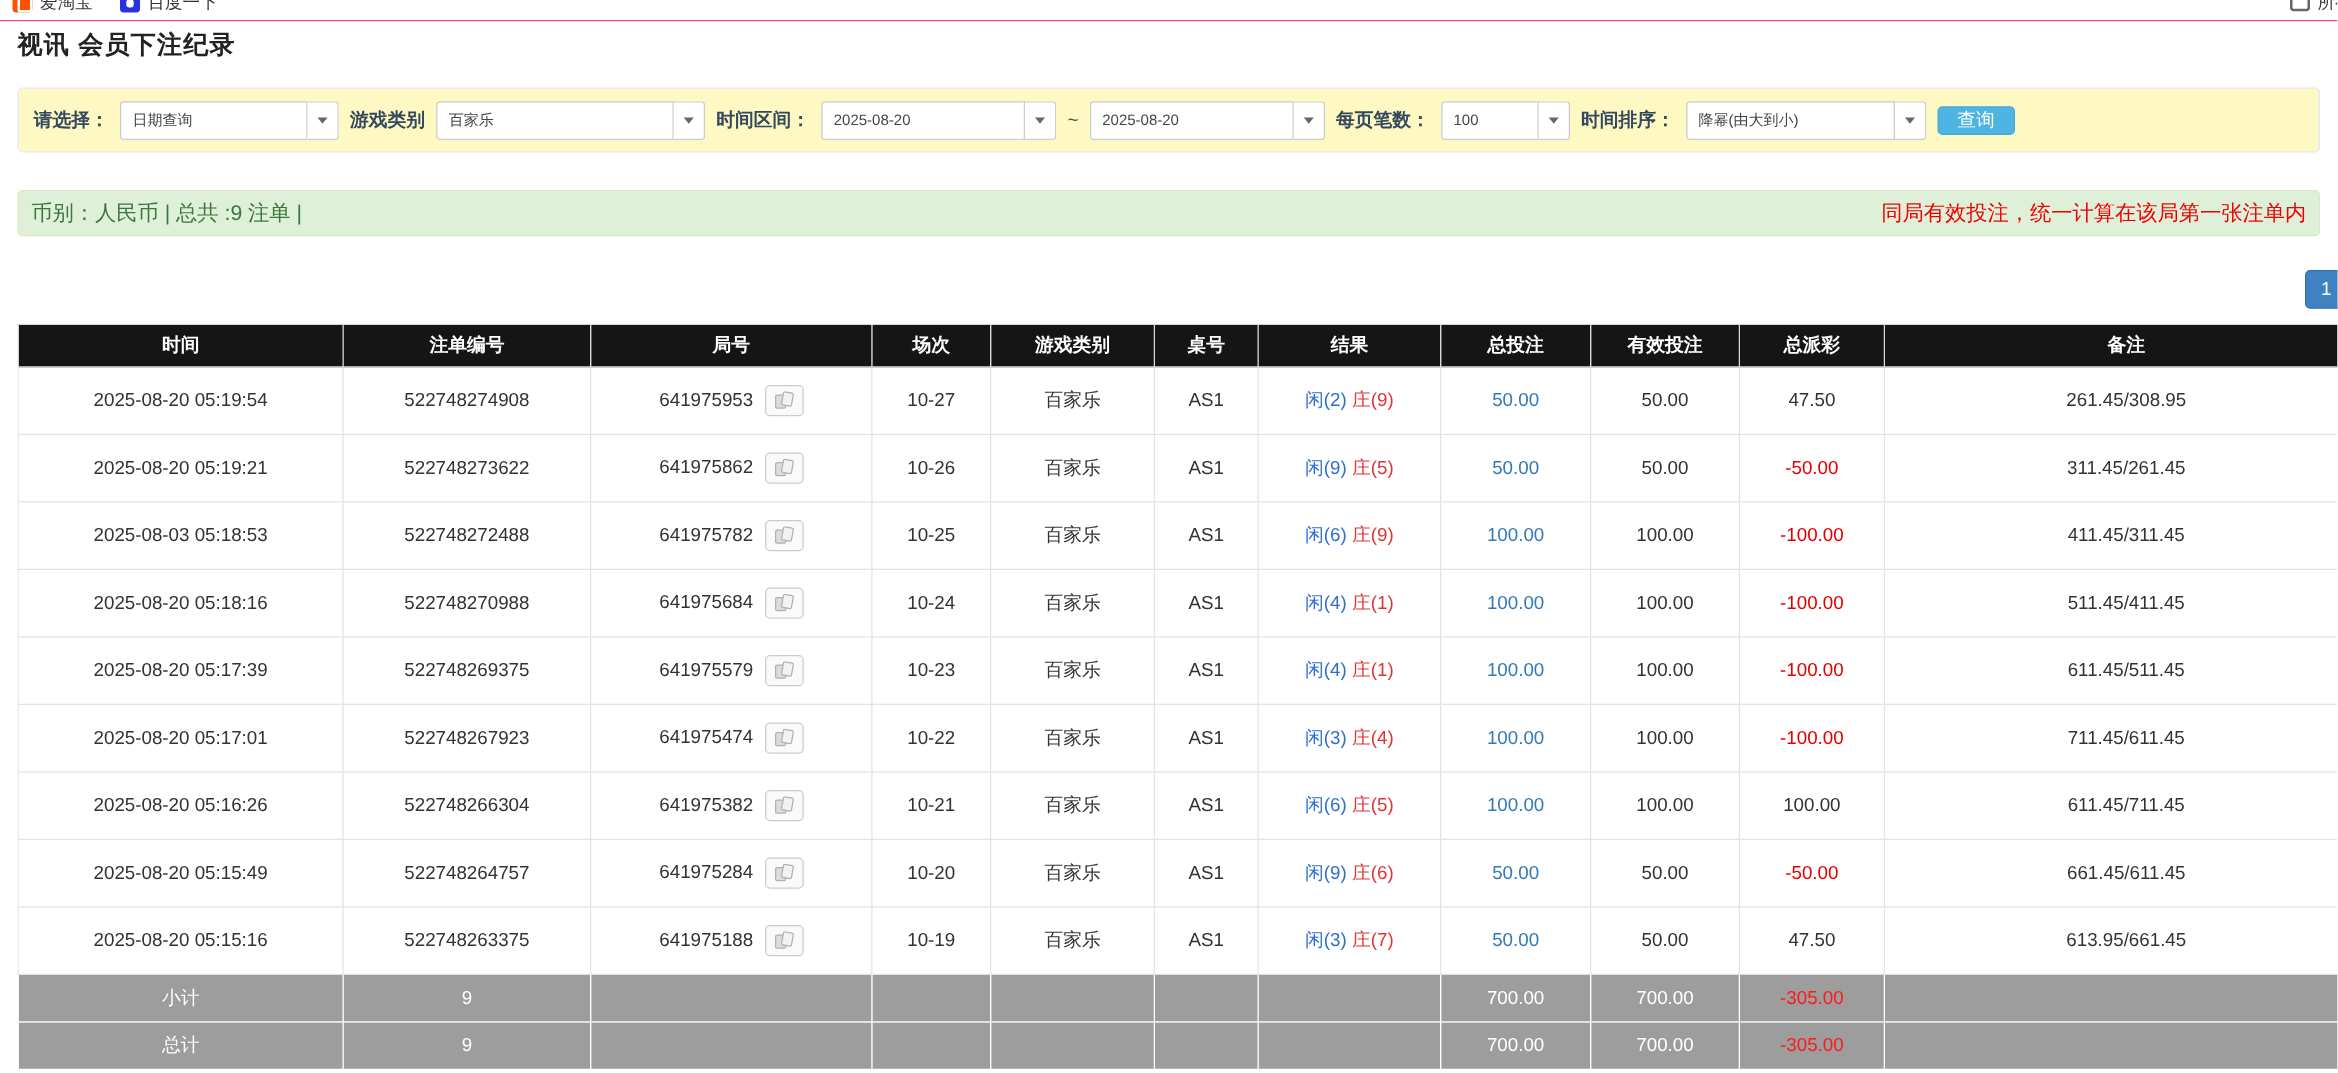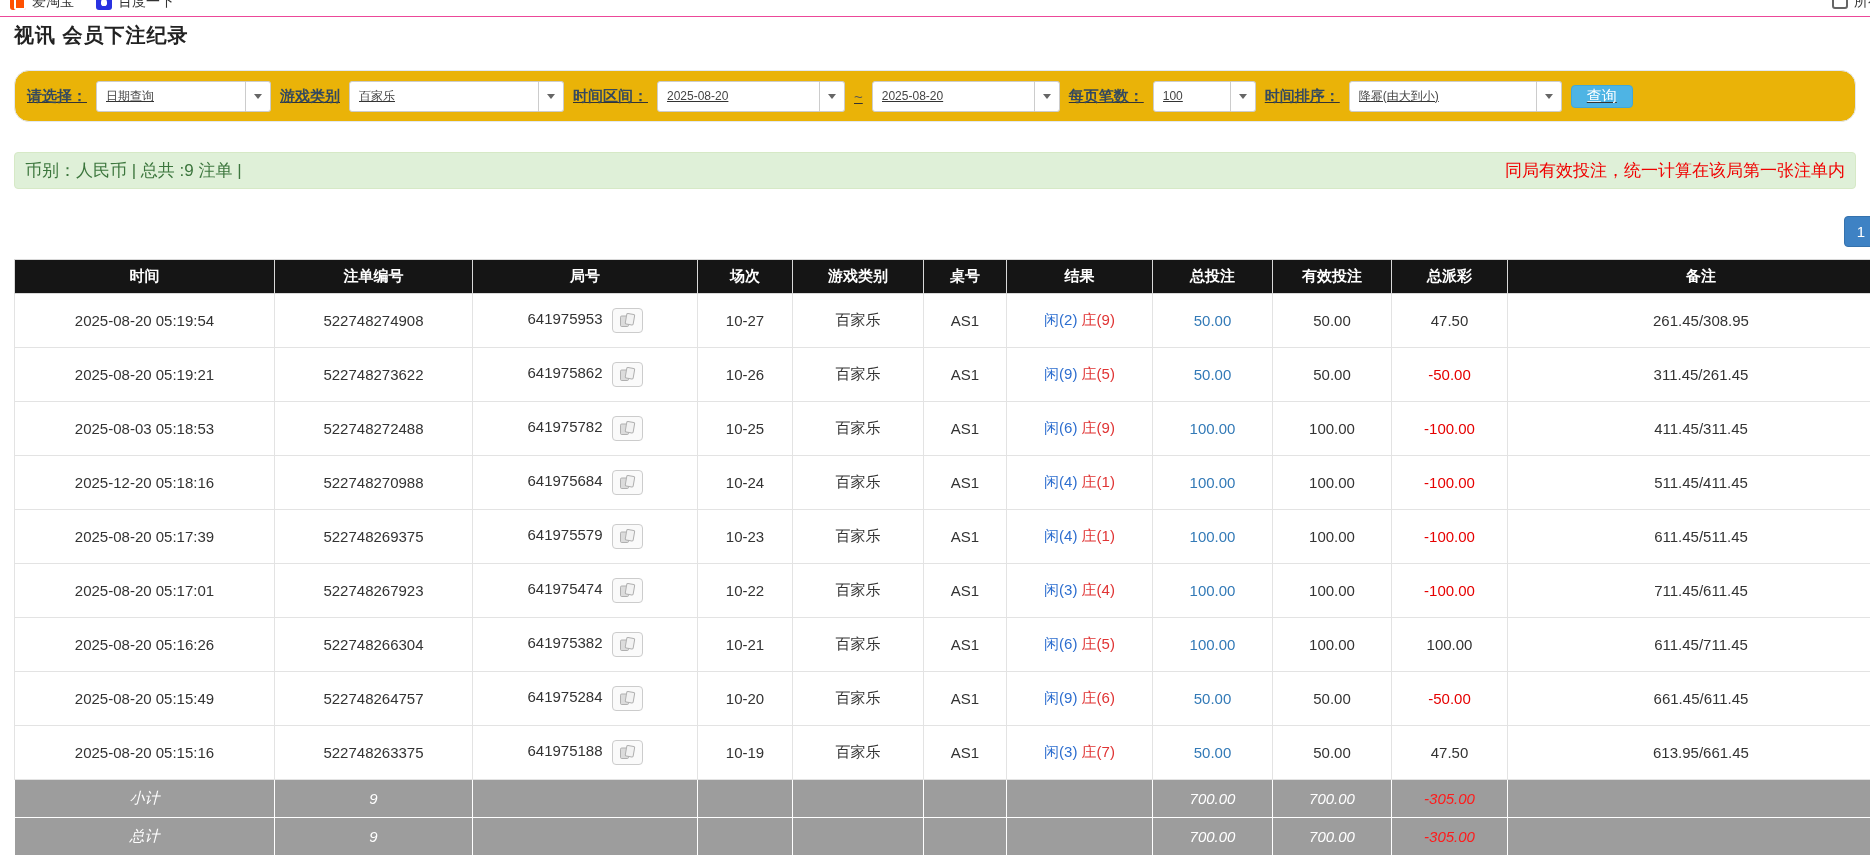--- a/index.html
+++ b/index.html
@@ -19,22 +19,22 @@
   .favicon.baidu::after { content: ""; position: absolute; left: 5px; top: 5px; width: 6px; height: 7px;
     background: #fff; border-radius: 50% 50% 40% 40%; }
   .bm-right { margin-left: auto; margin-right: -12px; display: inline-flex; align-items: center; gap: 6px;
     cursor: pointer; white-space: nowrap; }
   .win-icon { width: 16px; height: 14px; border: 2px solid #666; border-radius: 3px; display: inline-block; }
 
   
   .page-title { margin: 5px 0 0 14px; font-size: 20px; font-weight: bold; color: #222; letter-spacing: 1px; }
 
   
-  .filterbar { margin: 21px 14px 0 14px; height: 52px; background: #eab308; border: 1px solid #e2e8f2;
-    border-radius: 15px; display: flex; align-items: center; gap: 9px; padding: 0 12px; font-size: 15px; text-decoration: underline; }
+  .filterbar { margin: 21px 14px 0 14px; height: 52px; background: #fef9c3; border: 1px solid #e2e8f2;
+    border-radius: 4px; display: flex; align-items: center; gap: 9px; padding: 0 12px; font-size: 15px; }
   .flabel { font-weight: bold; color: #34495e; white-space: nowrap; }
   .combo { display: inline-flex; }
   .combo input { height: 31px; border: 1px solid #ccc; border-radius: 3px 0 0 3px; background: #fff;
     padding: 0 9px; font-size: 12px; color: #444; font-family: inherit; outline: none; }
   .caret-btn { width: 25px; height: 31px; border: 1px solid #ccc; border-left: none; background: #fff;
     border-radius: 0 3px 3px 0; display: inline-flex; align-items: center; justify-content: center; cursor: pointer; }
   .caret { width: 0; height: 0; border-left: 4px solid transparent; border-right: 4px solid transparent;
     border-top: 5px solid #666; display: inline-block; }
   .tilde { color: #555; }
   .search-btn { height: 23px; padding: 0 15px; background: #4eb4e4; border: 1px solid #3fa8da; color: #fff;
@@ -60,21 +60,21 @@
     text-align: center; }
   tbody td { height: 54px; background: #fff; border: 1px solid #e3e3e3; text-align: center; color: #333; }
   td.blue { color: #337ab7; cursor: pointer; }
   td.neg { color: #e60000; }
   .player { color: #2d6ecf; }
   .banker { color: #e03434; }
   .cards-btn { display: inline-flex; align-items: center; justify-content: center; width: 31px; height: 25px;
     background: #fafafa; border: 1px solid #ccc; border-radius: 4px; margin-left: 9px;
     vertical-align: middle; cursor: pointer; }
   tr.footer td { height: 38px; background: #9d9d9d; color: #fff; border: 1px solid #fff;
-    text-align: center; font-style: italic; }
+    text-align: center; }
   tr.footer td.neg { color: #ff1a1a; }
 </style>
 </head>
 <body>
 
 <div class="bookmarks">
   <div class="bm-inner">
     <span class="bm-item">
       <span class="favicon taobao"></span>
       <span>爱淘宝</span>
@@ -127,21 +127,21 @@
   <span class="flabel">每页笔数：</span>
   <span class="combo">
     <input style="width: 78px;" readonly="" value="100">
     <span class="caret-btn">
         <span class="caret"></span>
       </span>
   </span>
 
   <span class="flabel">时间排序：</span>
   <span class="combo">
-    <input style="width: 188px;" readonly="" value="降幂(由大到小)">
+    <input style="width: 167px;" readonly="" value="降幂(由大到小)">
     <span class="caret-btn">
         <span class="caret"></span>
       </span>
   </span>
 
   <button class="search-btn">查询</button>
 </div>
 
 <div class="summary">
   <span class="summary-left">币别：人民币 | 总共 :9 注单 |</span>
@@ -231,21 +231,21 @@
           <td>10-25</td>
           <td>百家乐</td>
           <td>AS1</td>
           <td><span class="player">闲(6)</span> <span class="banker">庄(9)</span></td>
           <td class="blue">100.00</td>
           <td>100.00</td>
           <td class="neg">-100.00</td>
           <td>411.45/311.45</td>
         </tr>
         <tr>
-          <td>2025-12-20 05:18:16</td>
+          <td>2025-08-20 05:18:16</td>
           <td>522748270988</td>
           <td><span>641975684</span><span class="cards-btn">
               <svg width="17" height="15" viewBox="0 0 17 15">
                 <rect x="1.5" y="3" width="8" height="10.5" rx="1.2" fill="#dcdcdc" stroke="#b0b0b0"></rect>
                 <rect x="7" y="1" width="8" height="10.5" rx="1.2" fill="#f2f2f2" stroke="#b0b0b0" transform="rotate(10 11 6)"></rect>
               </svg>
             </span></td>
           <td>10-24</td>
           <td>百家乐</td>
           <td>AS1</td>

